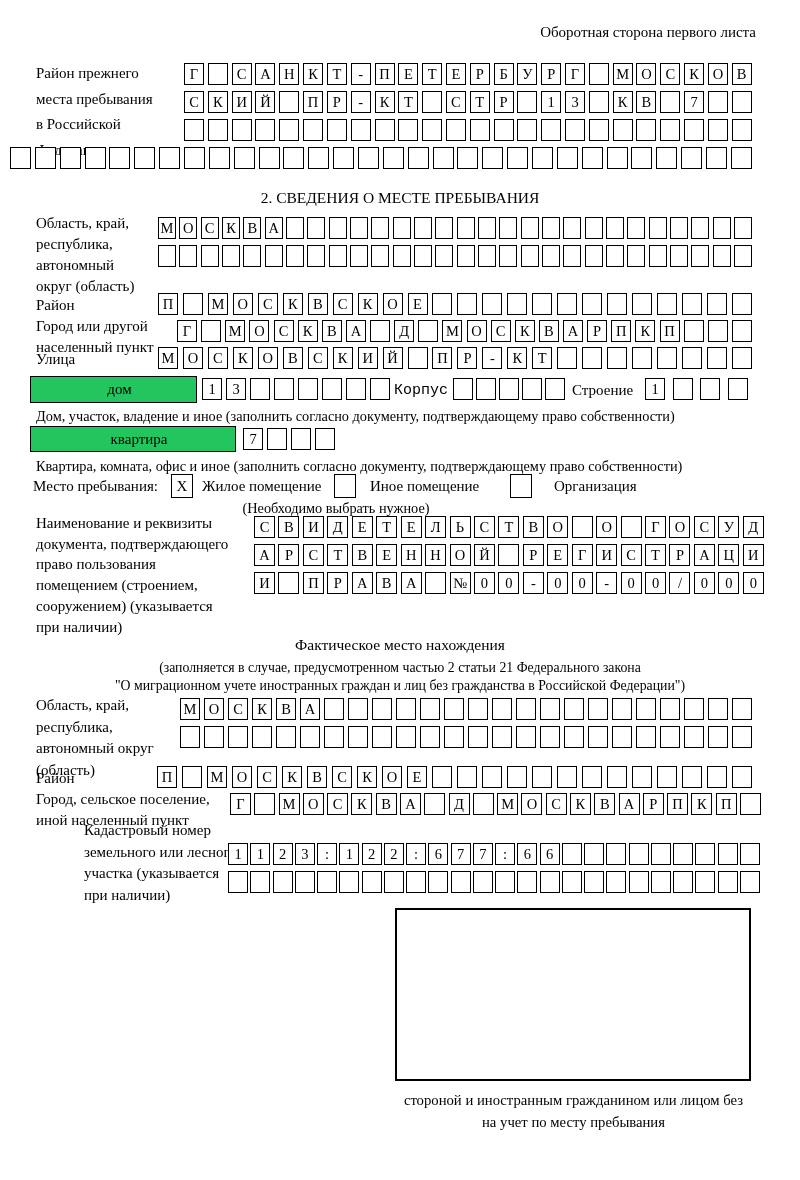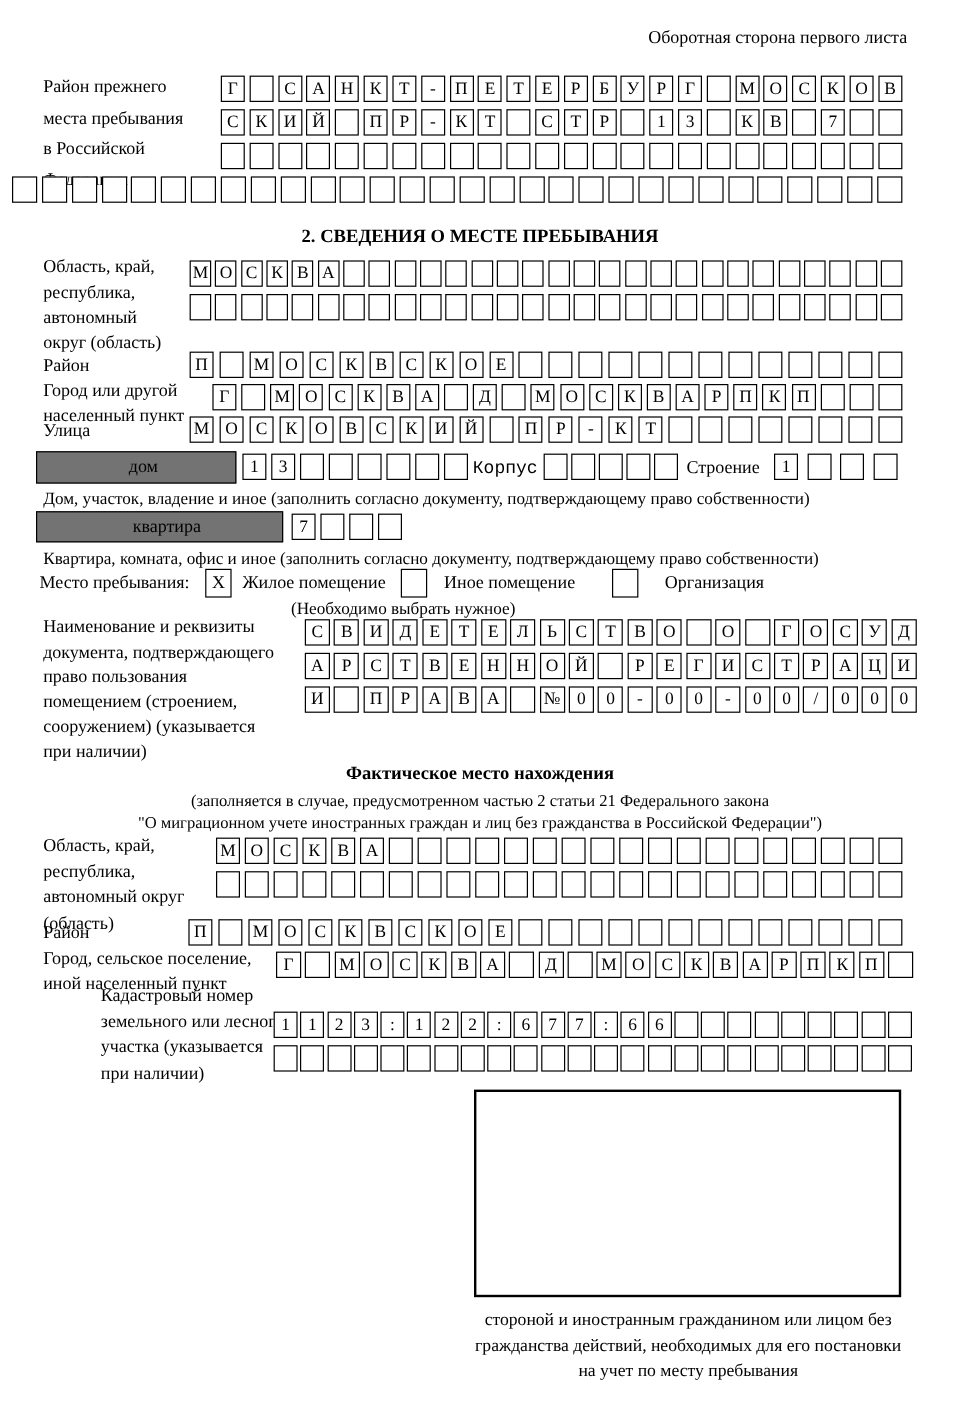--- a/index.html
+++ b/index.html
@@ -9,26 +9,26 @@
   .lbl{font-size:15px;line-height:21px;}
   .lh26 div{line-height:25.5px;}
   .lh215 div{line-height:21.5px;}
   .cellrow{position:absolute;display:flex;justify-content:space-between;}
   .cell{box-sizing:border-box;flex:none;width:20px;height:22px;border:1.6px solid #000;
         display:flex;align-items:center;justify-content:center;
         font-size:14.5px;line-height:1;background:#fff;}
   .cw18 .cell{width:18px;}
   .cw21 .cell{width:21px;}
   .widebox{box-sizing:border-box;border:1.6px solid #000;display:flex;align-items:center;
-        justify-content:center;font-size:15px;background:#737373;padding-left:12px;}
+        justify-content:center;font-size:15px;background:#22c55e;padding-left:12px;}
   .checkbox{box-sizing:border-box;position:absolute;width:22px;height:24px;border:1.6px solid #000;
         display:flex;align-items:center;justify-content:center;font-size:15px;background:#fff;}
   .caption{font-size:13.8px;}
   .caption2{font-size:14.3px;}
-  .bold{font-weight:bold;}
+  .bold{font-weight:normal;}
   .center{left:0;right:0;text-align:center;}
   .stamp-box{box-sizing:border-box;border:2px solid #000;background:#fff;}
 </style>
 </head>
 <body>
 
 <div class="page">
 
   <div class="abs lbl" style="top:22px;right:44px;">Оборотная сторона первого листа</div>
 
@@ -612,17 +612,16 @@
       <span class="cell"></span>
       <span class="cell"></span>
       <span class="cell"></span>
       <span class="cell"></span>
       <span class="cell"></span>
     </div>
 
   <div class="abs stamp-box" style="top:908px;left:395px;width:356px;height:173px;"></div>
   <div class="abs" style="top:1090px;left:346px;width:455px;text-align:center;font-size:14.7px;line-height:21.5px;">
       <div>стороной и иностранным гражданином или лицом без</div>
-      <div>гражданства действий, необходимых для его постановки</div>
       <div>на учет по месту пребывания</div>
     </div>
 
 </div>
 
 </body></html>

